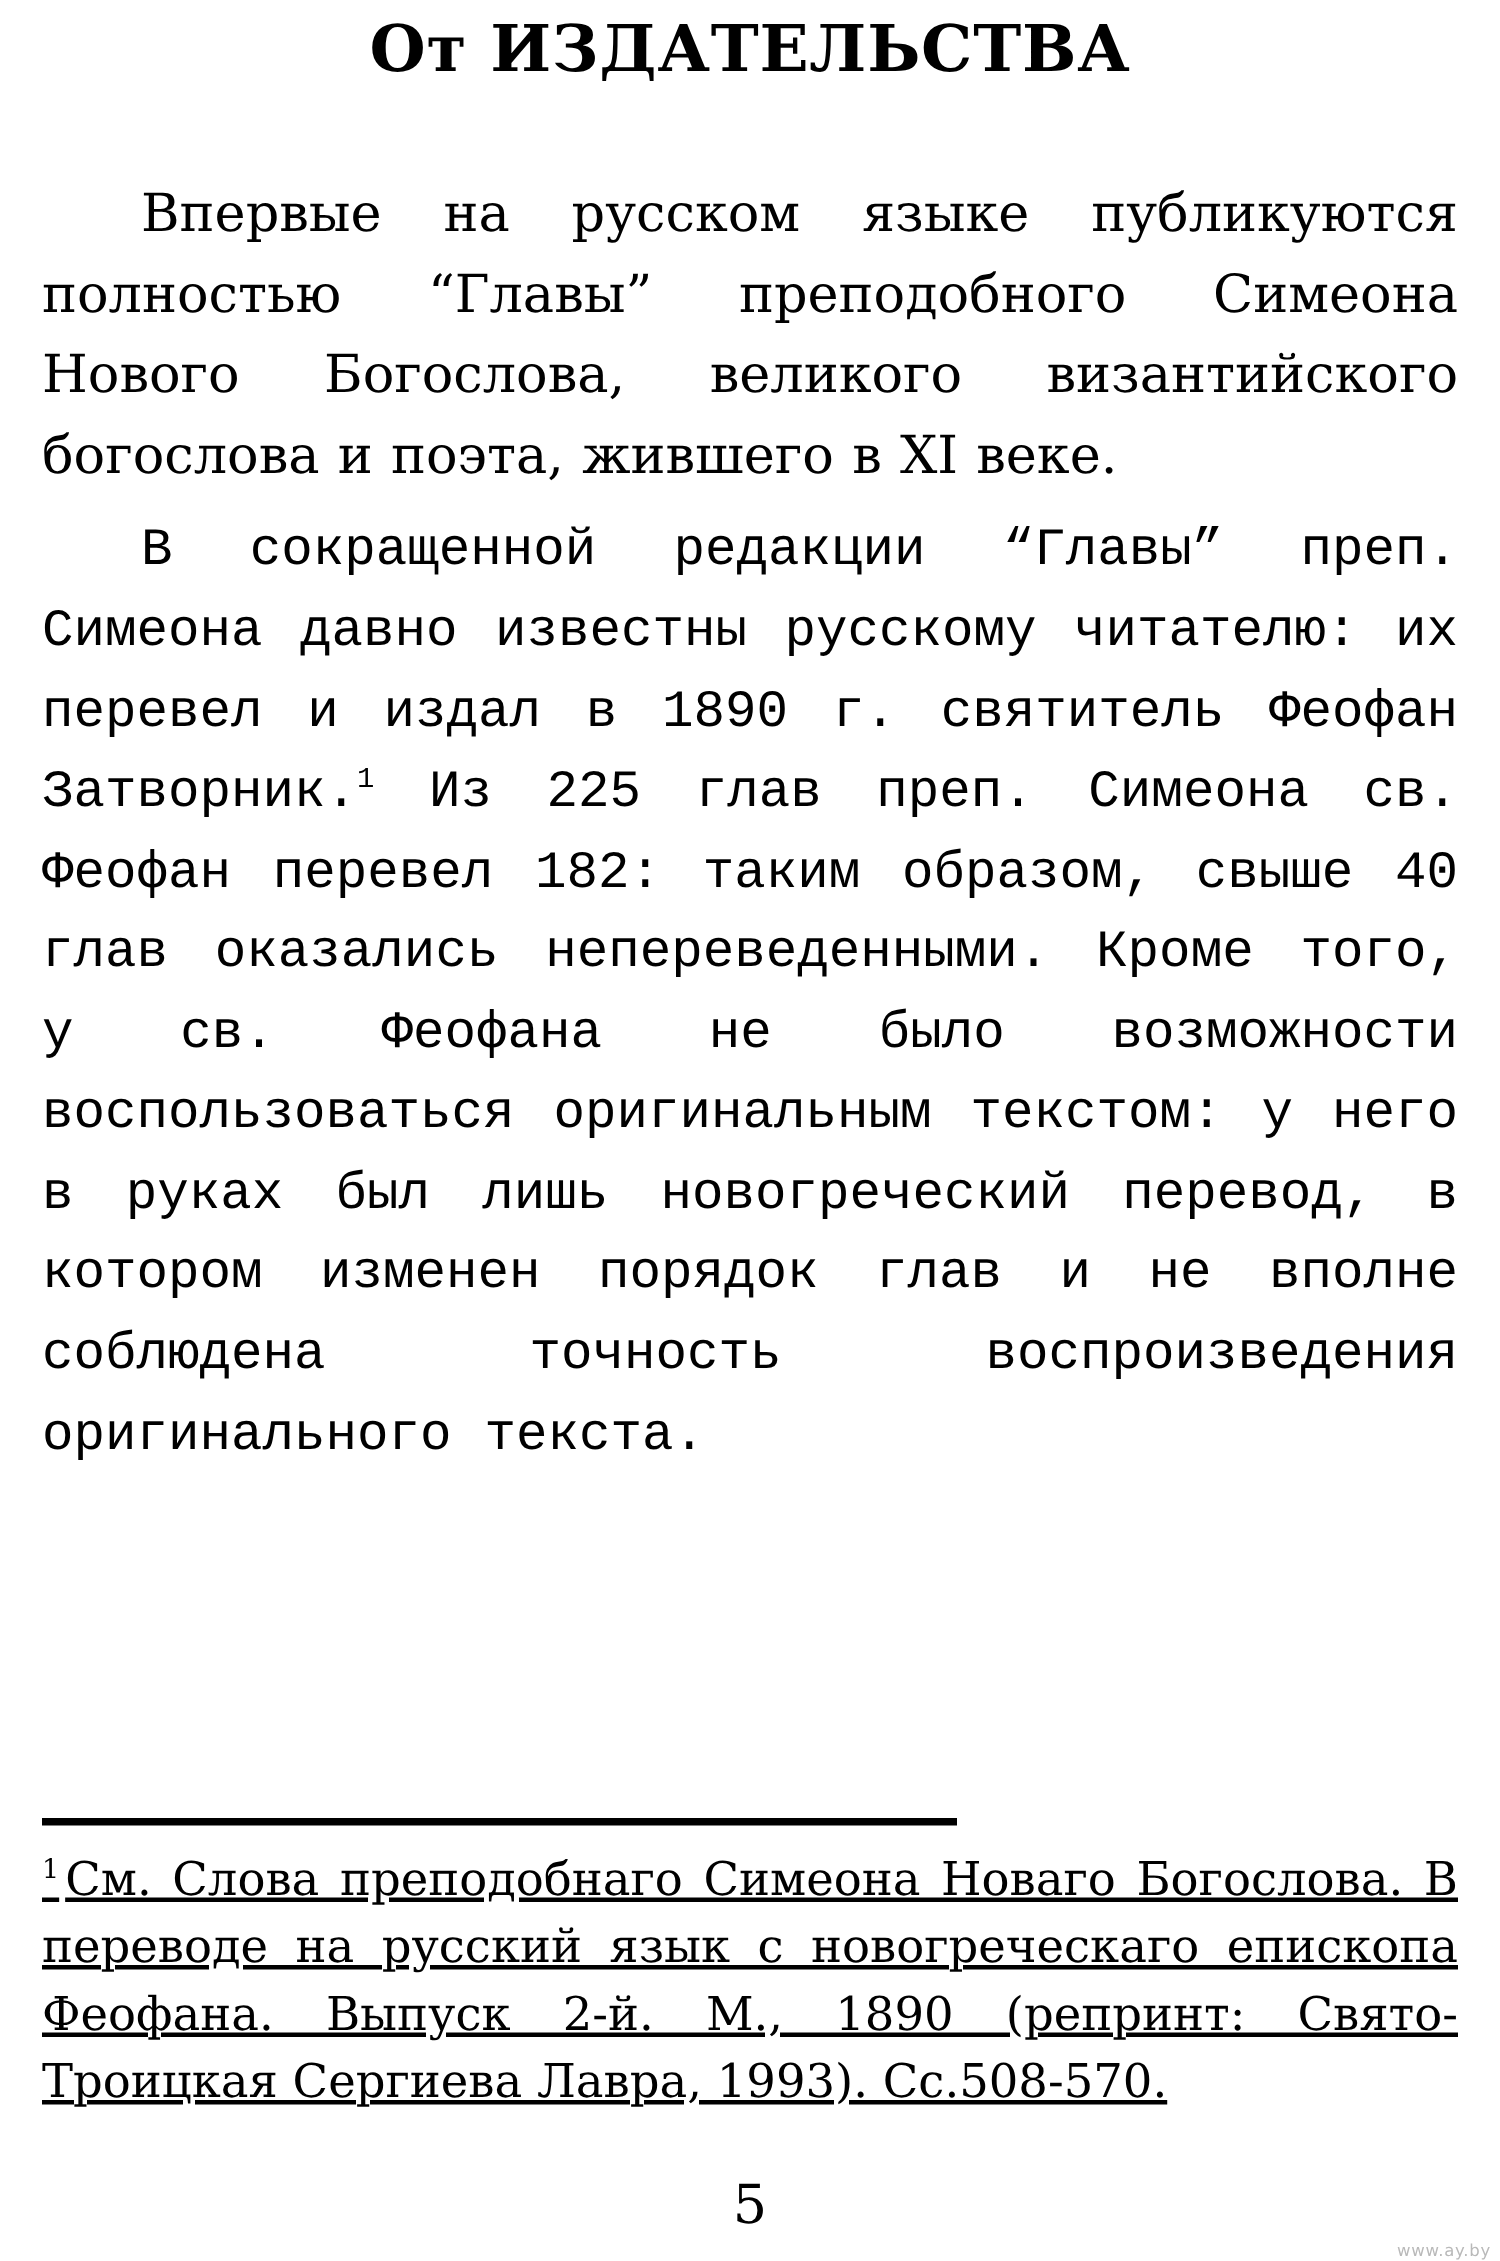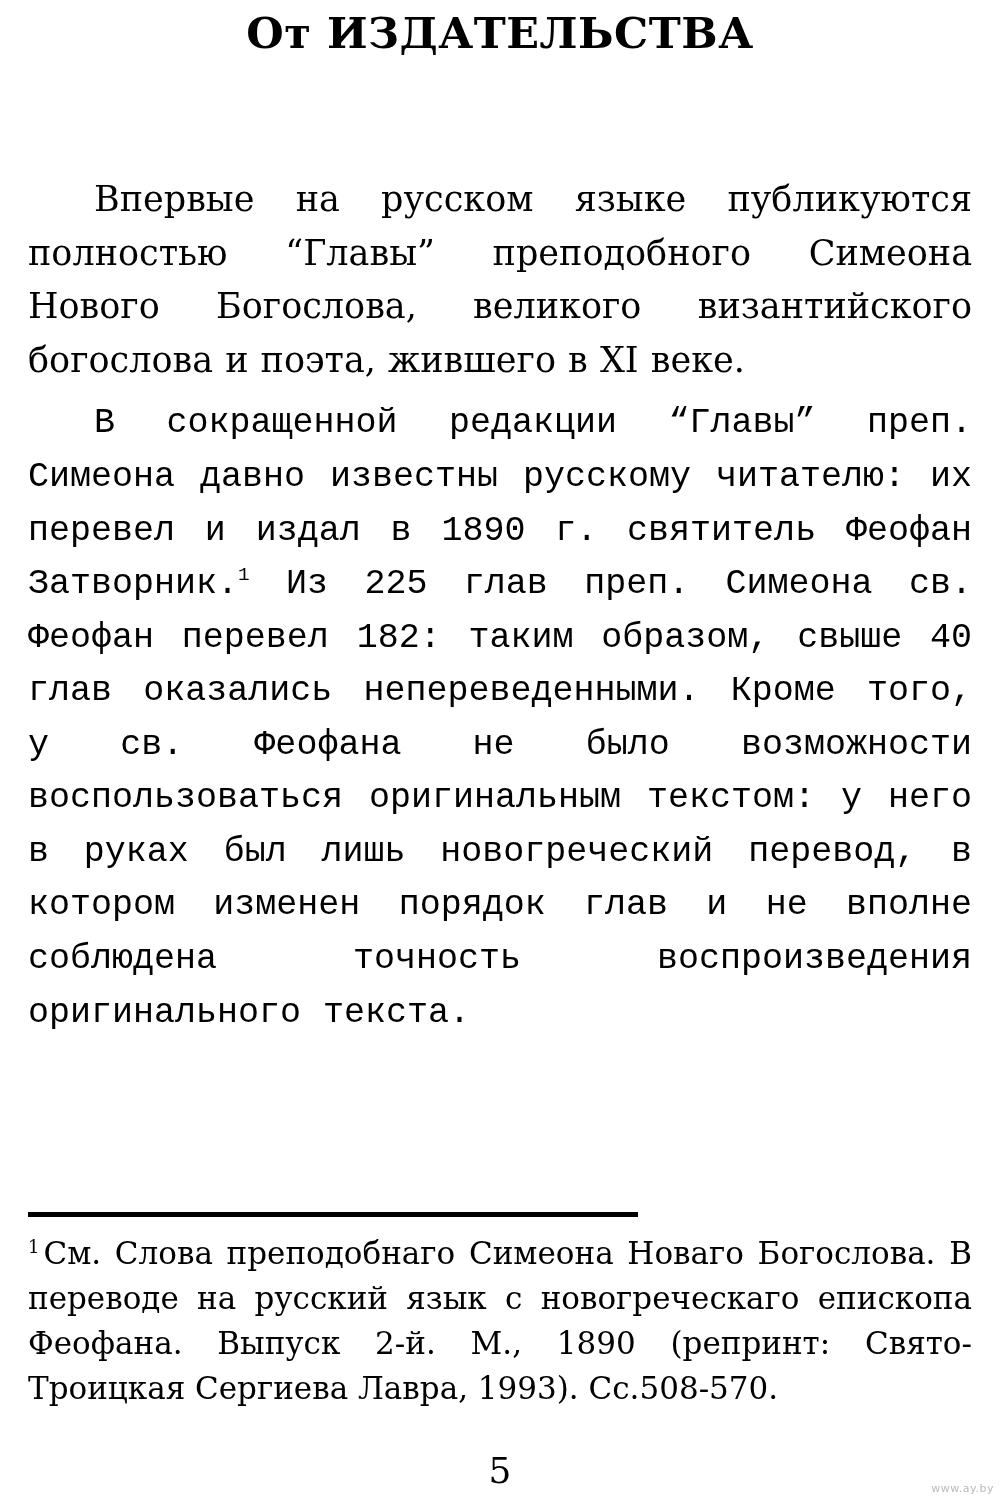--- a/index.html
+++ b/index.html
@@ -26,21 +26,21 @@
   .page-title {
     text-align: center;
     font-family: "DejaVu Serif", serif;
     font-weight: bold;
     font-size: 43px;
     letter-spacing: 0.5px;
     margin: 10px 0 0 0;
     line-height: 1.1;
   }
   .body-block {
-    margin-top: 116px;
+    margin-top: 60px;
   }
   p.para {
     margin: 0 0 10px 0;
     text-align: justify;
     text-align-last: left;
     font-size: 35px;
     line-height: 1.53;
     text-indent: 66px;
     font-family: "DejaVu Serif", serif;
     word-spacing: 1px;
@@ -66,40 +66,41 @@
     background: #000000;
     margin: 0 0 14px 0;
   }
   .footnote-text {
     font-size: 31px;
     line-height: 1.45;
     text-align: justify;
     text-align-last: left;
     font-family: "DejaVu Serif", serif;
     margin: 0;
+    text-decoration: underline;
   }
   .footnote-text sup {
     font-size: 0.58em;
     vertical-align: super;
     line-height: 0;
     margin-right: 4px;
   }
   .page-number {
     position: absolute;
     left: 0;
     right: 0;
     bottom: 16px;
     text-align: center;
     font-size: 36px;
     font-family: "DejaVu Serif", serif;
   }
   .watermark {
     position: absolute;
     right: 6px;
-    bottom: 12px;
+    bottom: 0;
     font-size: 11px;
     color: #b9b9b9;
     font-family: "DejaVu Sans", sans-serif;
     letter-spacing: 0.5px;
   }
 </style>
 </head>
 <body>
 
 <div class="page">

